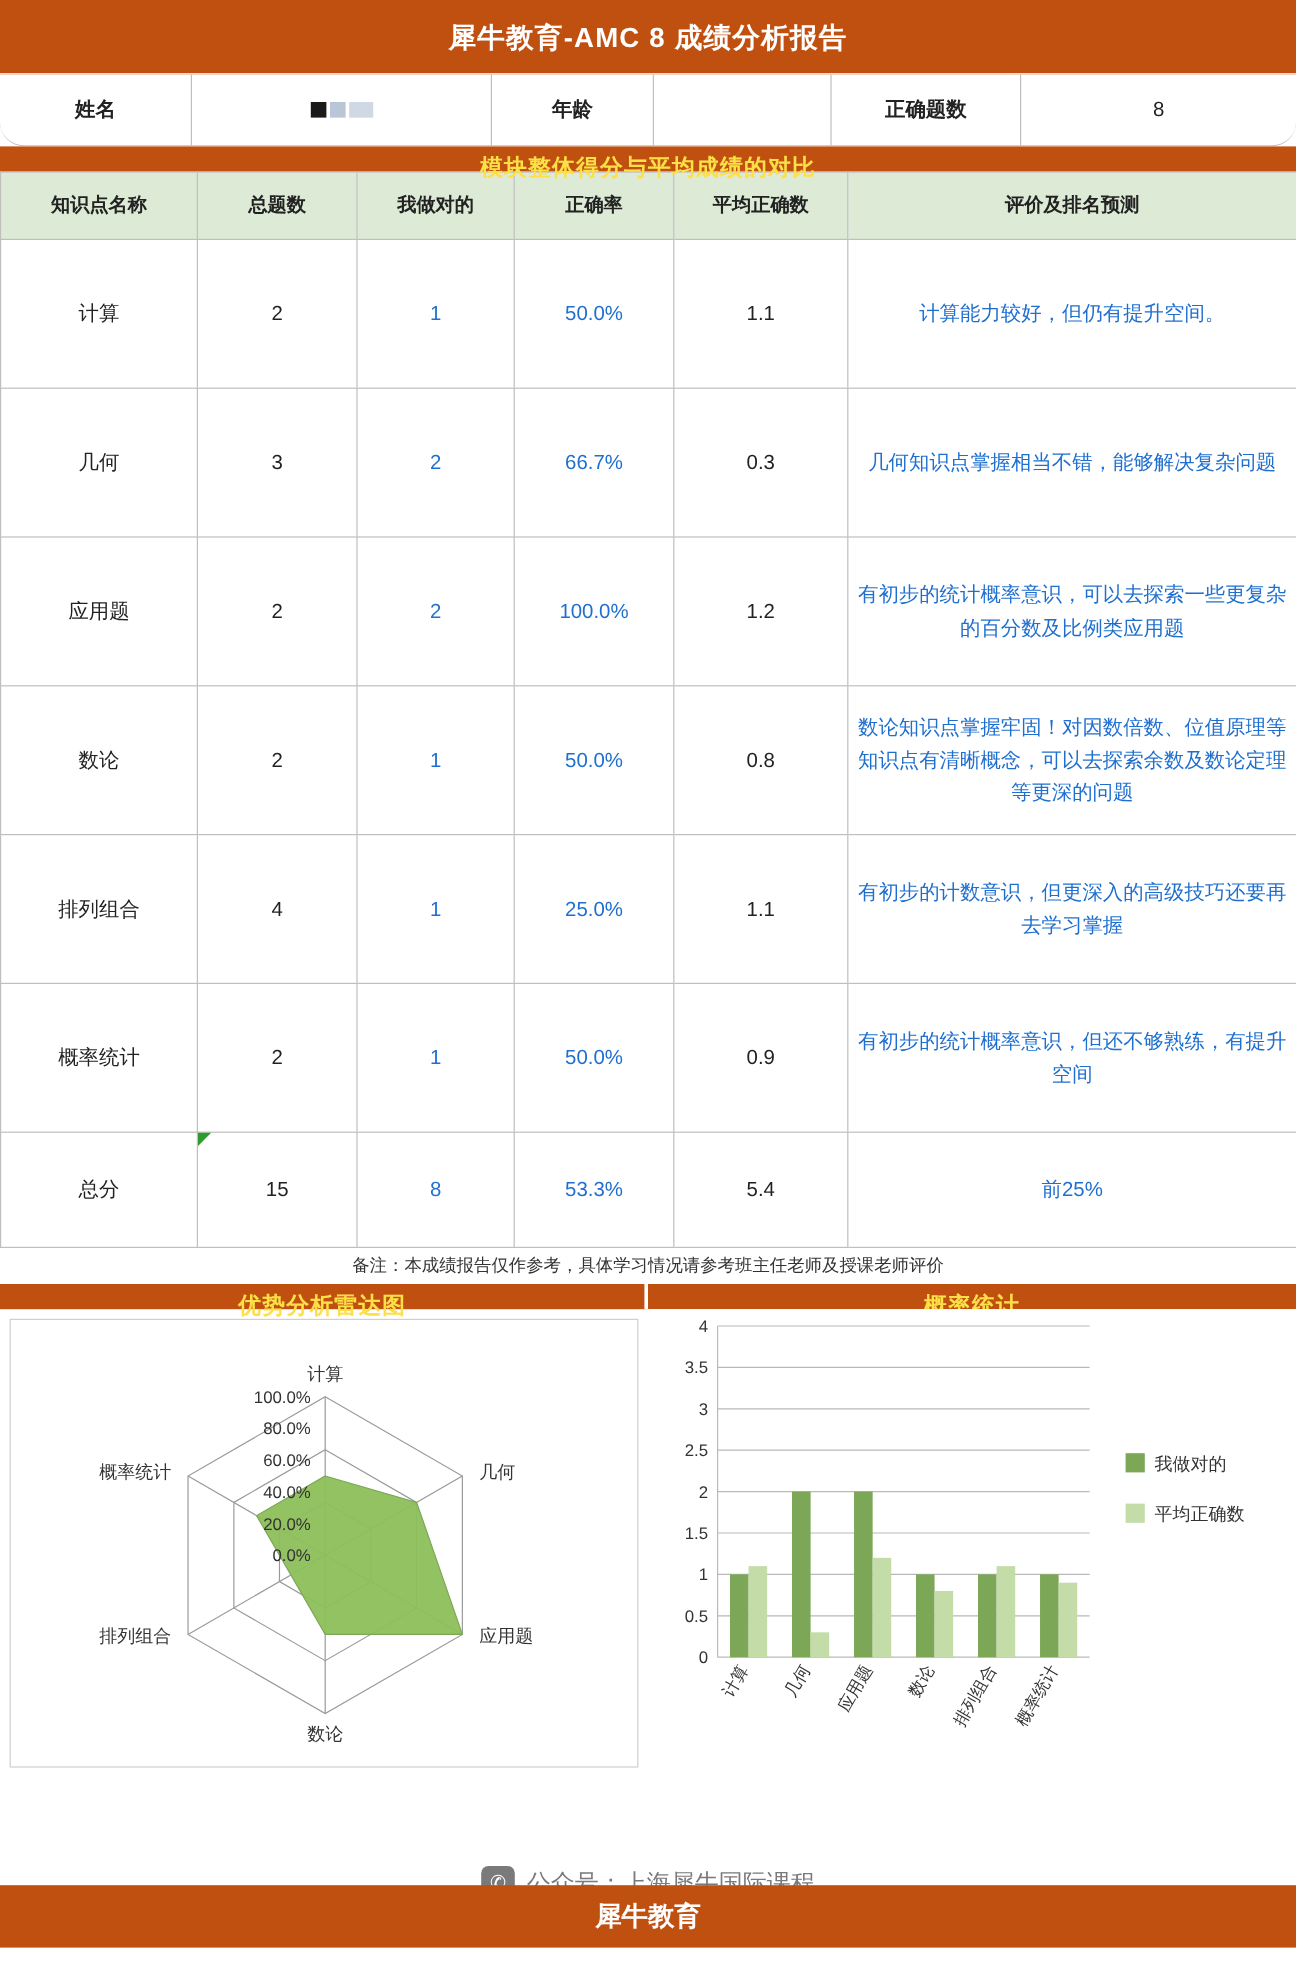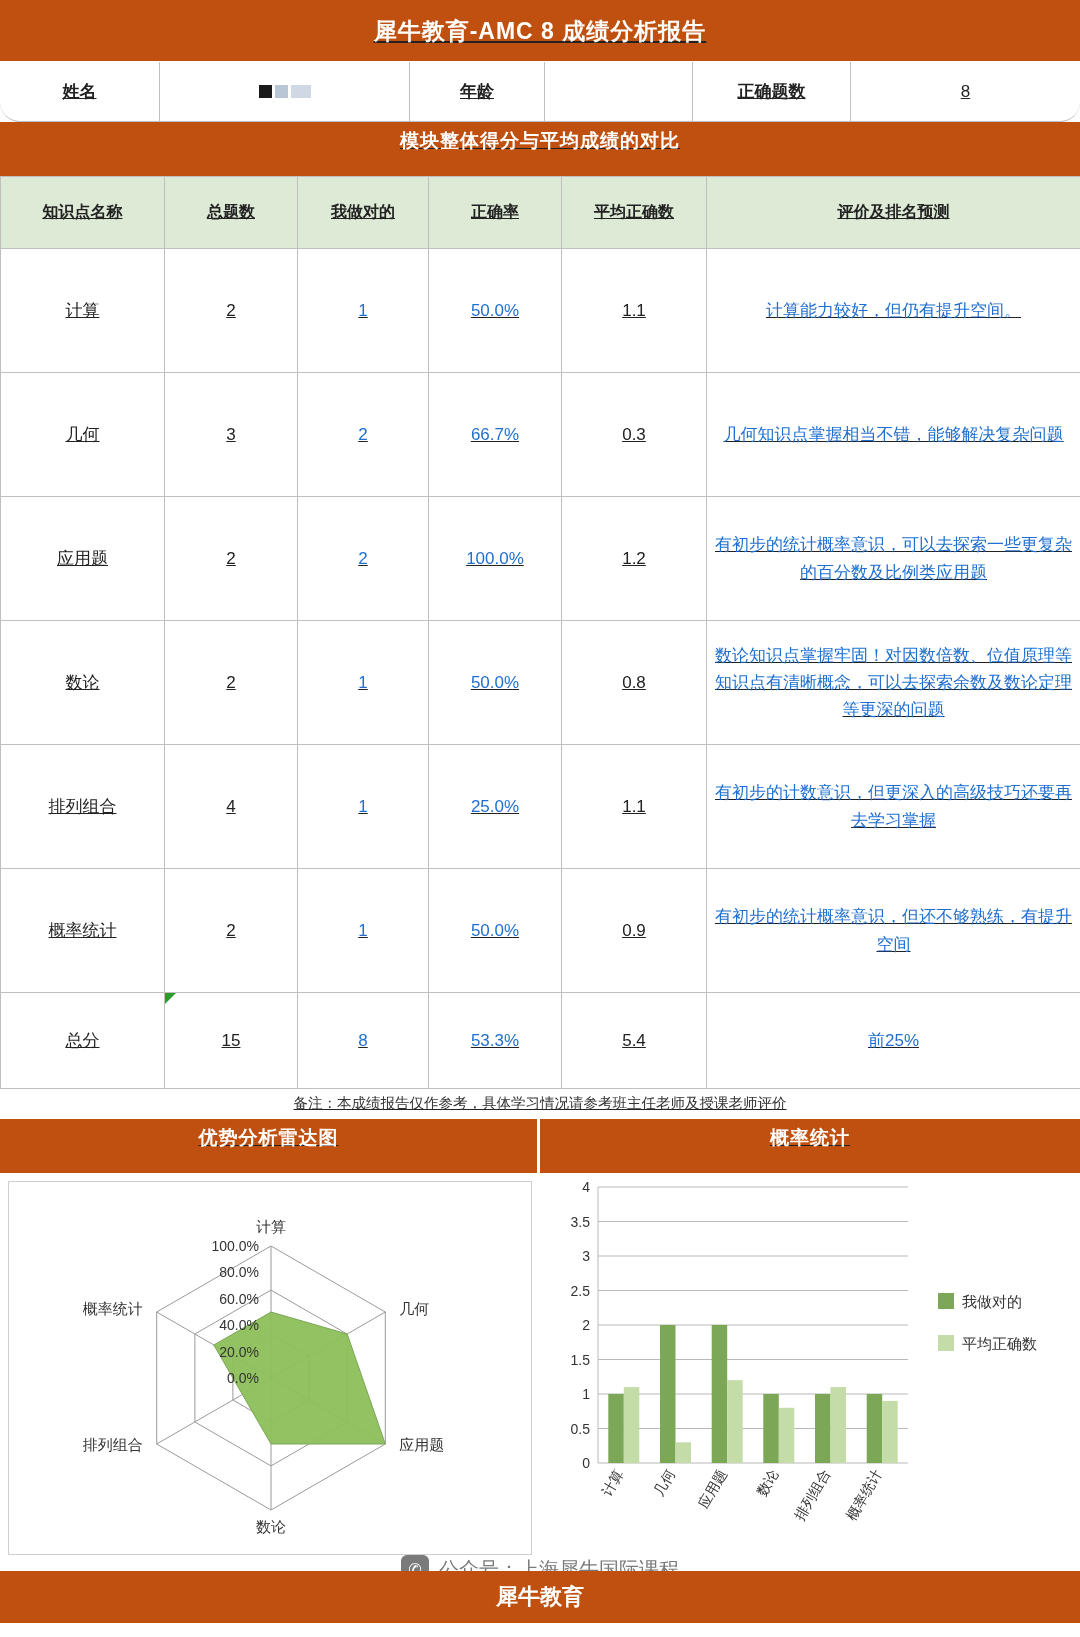--- a/index.html
+++ b/index.html
@@ -5,21 +5,21 @@
   * { box-sizing: border-box; }
   html, body { margin:0; padding:0; }
   body {
     width: 1080px;
     height: 1637px;
     background: #ffffff;
     font-family: "Liberation Sans", "DejaVu Sans", sans-serif;
     color: #222;
     overflow: hidden;
   }
-  .page { width:1080px; height:1637px; position:relative;text-decoration:underline; }
+  .page { width:1080px; height:1637px; position:relative; }
 
   
   .title-bar {
     background:#C0500F;
     color:#ffffff;
     font-size:23px;
     font-weight:bold;
     text-align:center;
     height:62px;
     line-height:62px;
@@ -43,35 +43,35 @@
   .c-correct-value { width:229px; border-right:none; }
   .redact { display:flex; gap:3px; align-items:center; }
   .redact span { display:block; height:13px; }
   .redact .b1 { width:13px; background:#1a1a1a; }
   .redact .b2 { width:13px; background:#b9c6d6; }
   .redact .b3 { width:20px; background:#cfd8e4; }
 
   
   .banner {
     background:#C0500F;
-    color:#ffffff;
+    color:#fde047;
     font-size:19px;
     font-weight:bold;
     text-align:center;
-    height:54px; line-height:38px;
+    height:21px; line-height:38px;
     letter-spacing:1px;
   }
 
   
   table.main { border-collapse:collapse; width:1080px; table-layout:fixed; }
   table.main th {
     background:#DDEBD6;
     font-size:16px;
     font-weight:bold;
-    height:72px;
+    height:56px;
     border:1px solid #bfbfbf;
     color:#222;
   }
   table.main td {
     border:1px solid #bfbfbf;
     text-align:center;
     font-size:17px;
     vertical-align:middle;
   }
   .col-topic { width:164px; }

